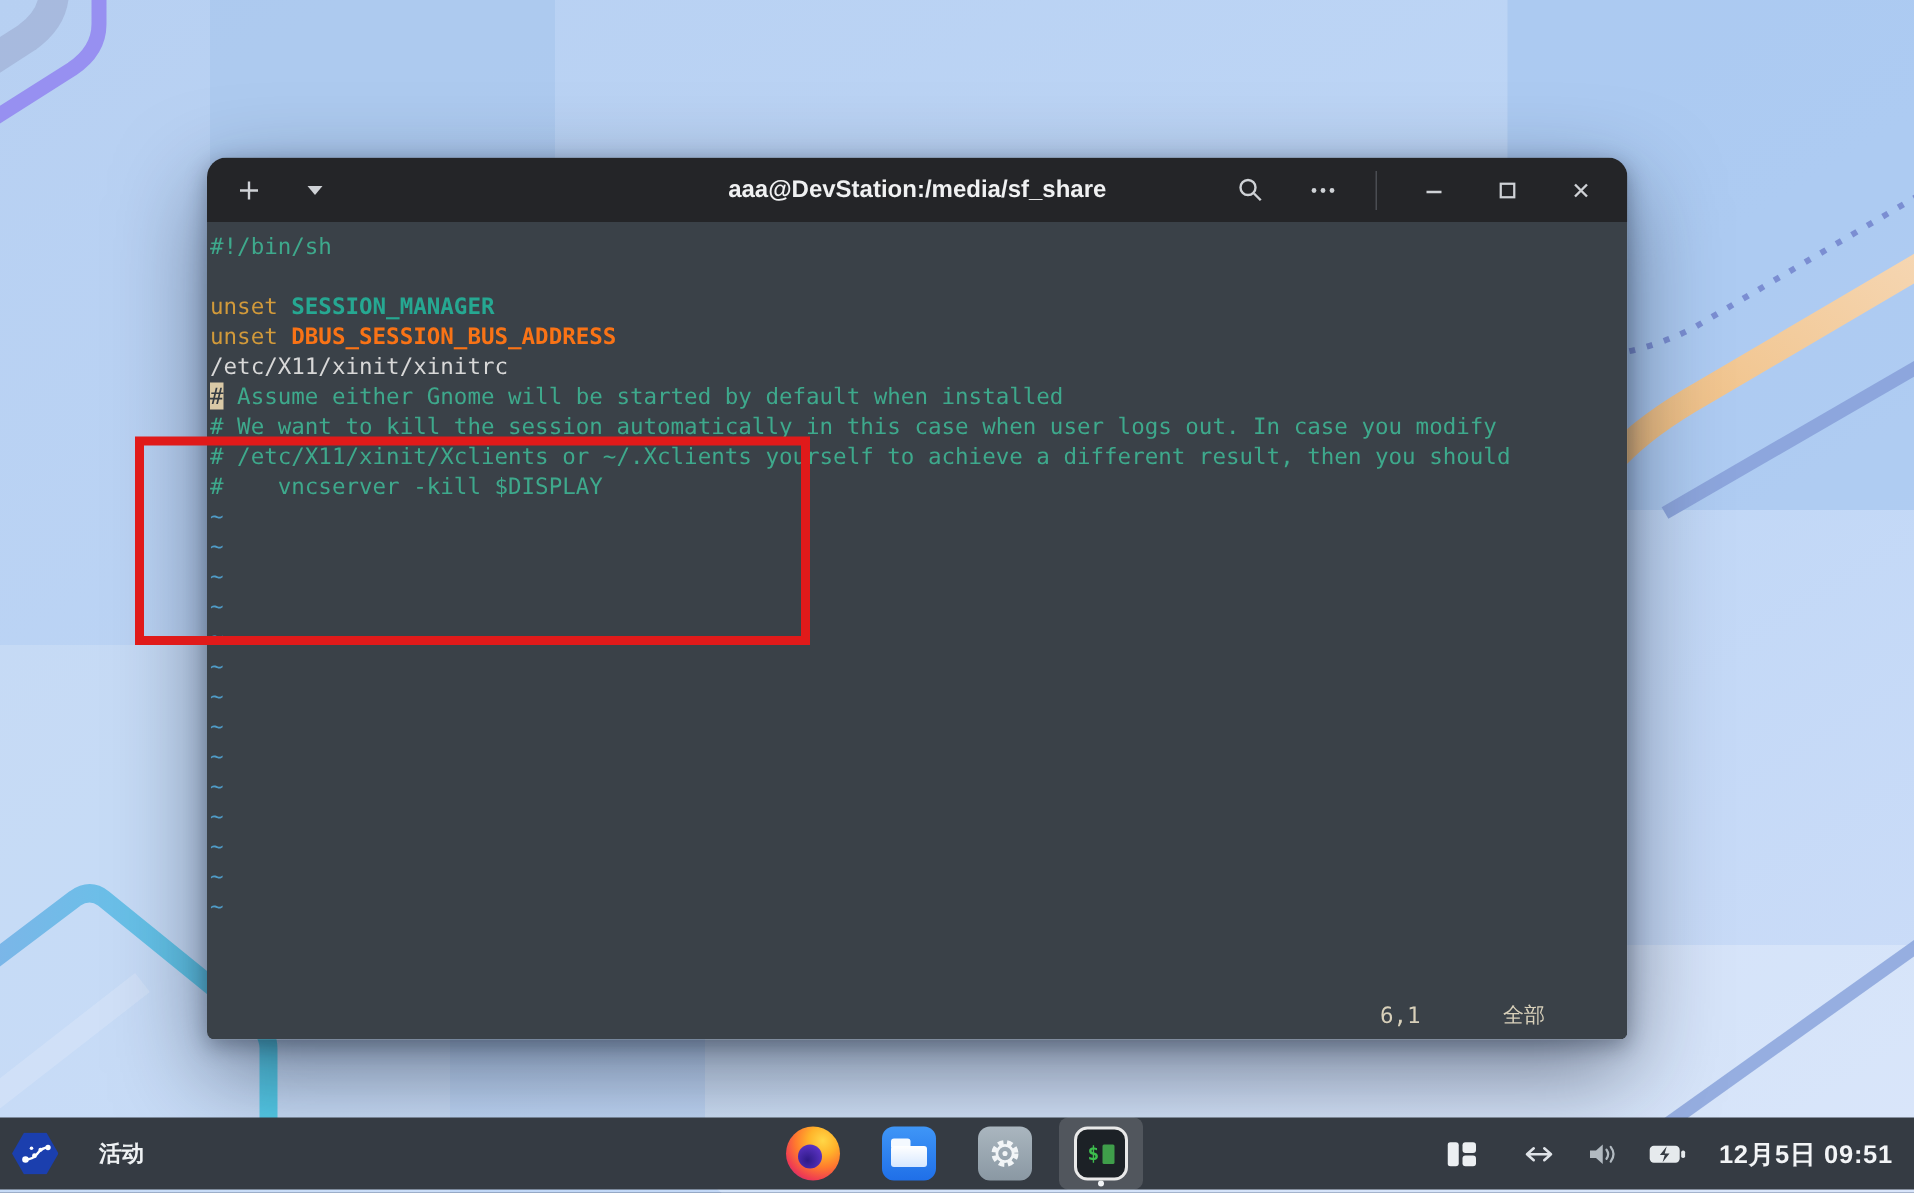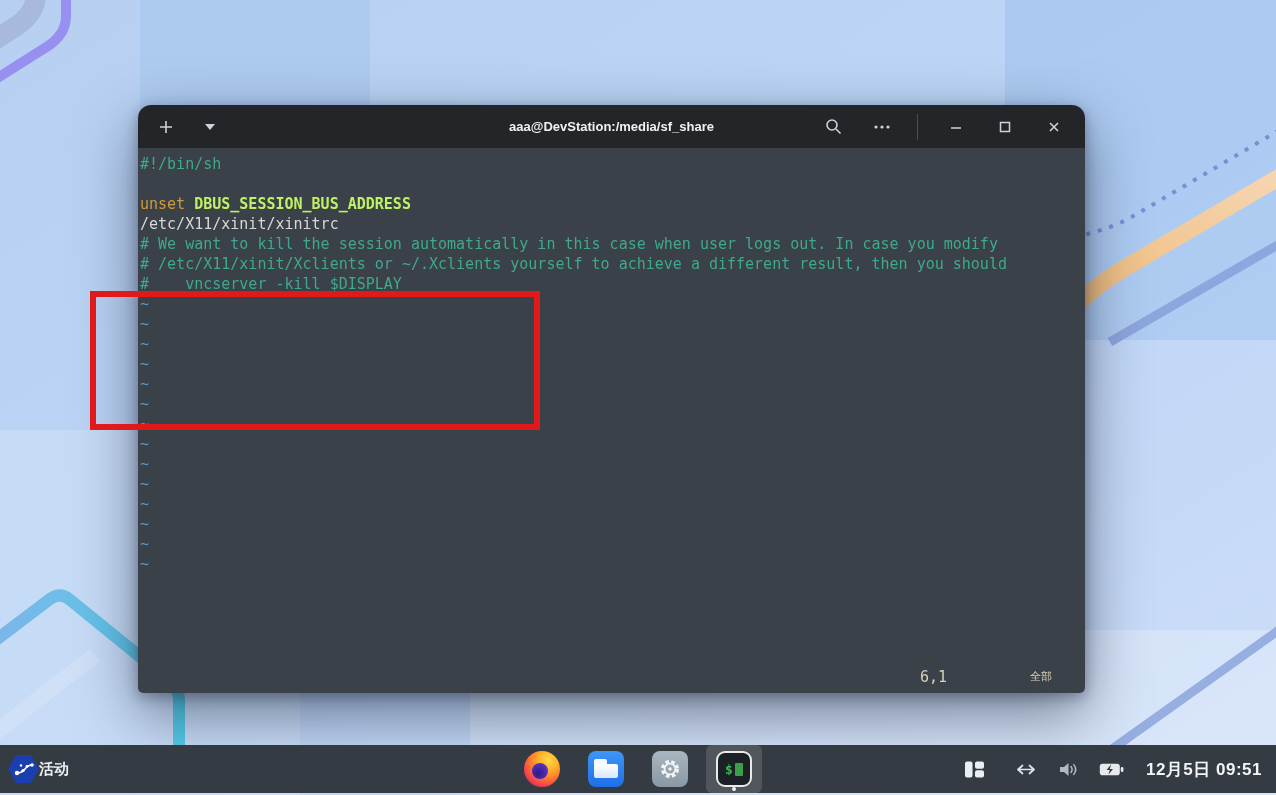--- a/index.html
+++ b/index.html
@@ -12,46 +12,46 @@
     border-radius:13px 13px 5px 5px;overflow:hidden;
     box-shadow:0 22px 60px rgba(15,25,45,.5), 0 4px 14px rgba(15,25,45,.35);}
   .titlebar{height:43px;background:#242528;display:flex;align-items:center;
     position:relative;color:#d6d8da;}
   .tb-left{display:flex;align-items:center;gap:22px;padding-left:17px;}
   .tb-btn{display:flex;align-items:center;justify-content:center;width:22px;height:22px;
     cursor:default;}
   .caret{width:0;height:0;border-left:5px solid transparent;border-right:5px solid transparent;
     border-top:6px solid #cfd2d6;}
   .tb-title{position:absolute;left:0;right:0;text-align:center;font-weight:bold;
-    font-size:13px;color:#f0f1f2;pointer-events:none;}
+    font-size:16px;color:#f0f1f2;pointer-events:none;}
   .tb-right{margin-left:auto;display:flex;align-items:center;padding-right:20px;}
   .tb-right .tb-btn{margin-left:27px;}
   .tb-sep{width:1px;height:26px;background:#4a4d52;margin-left:24px;}
 
   .term{position:absolute;top:43px;left:0;right:0;bottom:0;background:#3a4148;
     font-family:"DejaVu Sans Mono",monospace;font-size:15px;line-height:20px;
     padding:6px 0 0 2px;}
   .tline{height:20px;white-space:pre;}
   .statusline{position:absolute;left:0;bottom:6px;height:20px;width:100%;
     font-family:"DejaVu Sans Mono",monospace;font-size:15px;}
   .ruler{position:absolute;left:782px;}
-  .scrollpos{position:absolute;left:892px;font-size:11px;}
+  .scrollpos{position:absolute;left:864px;font-size:14px;}
 
   
   .annotation{position:absolute;left:90px;top:291px;width:450px;height:139px;
     border:6px solid #e01a1a;box-sizing:border-box;z-index:30;}
 
   
   .taskbar{position:absolute;left:0;top:745px;width:1276px;height:48px;background:#353b43;
     display:flex;align-items:center;z-index:40;color:#eef1f3;}
   .tb-activities{display:flex;align-items:center;padding-left:8px;}
   .hexlogo{width:31px;height:28px;background:#1b3fae;
     clip-path:polygon(26% 0,74% 0,100% 50%,74% 100%,26% 100%,0 50%);
     display:flex;align-items:center;justify-content:center;}
-  .activities-label{font-size:15px;font-weight:bold;}
+  .activities-label{margin-left:27px;font-size:15px;font-weight:bold;}
 
   .dock{position:absolute;left:514px;top:0;height:48px;display:flex;align-items:center;gap:8px;}
   .app-slot{width:56px;height:48px;display:flex;align-items:center;justify-content:center;
     position:relative;border-radius:6px;}
   .app-slot.active{background:rgba(255,255,255,.14);}
   .app-slot.active::after{content:"";position:absolute;bottom:2px;left:50%;margin-left:-2px;
     width:4px;height:4px;border-radius:50%;background:#f2f4f6;}
   .appicon{width:36px;height:36px;border-radius:8px;position:relative;}
   .firefox{border-radius:50%;
     background:radial-gradient(circle at 68% 26%,#ffd747 0%,#ffb32a 26%,#ff7a2e 50%,#ef3b53 74%,#8f2a9e 100%);}
@@ -153,22 +153,24 @@
               <path d="M3 3 L11 11 M11 3 L3 11" stroke="#cfd2d6" stroke-width="1.6"></path>
             </svg>
         </div>
       </div>
     </div>
 
     <div class="term" style="background: rgb(58, 65, 72);">
       <div id="term-lines">
           <div class="tline"><span style="color: rgb(62, 169, 140);">#!/bin/sh</span></div>
           <div class="tline"></div>
-          <div class="tline"><span style="color: rgb(210, 154, 58);">unset </span><span style="color: #bef264; font-weight: bold;">DBUS_SESSION_BUS_ADDRESS</span></div>
+          <div class="tline"><span style="color: rgb(210, 154, 58);">unset </span><span style="color: rgb(38, 168, 146); font-weight: bold;">SESSION_MANAGER</span></div>
+          <div class="tline"><span style="color: rgb(210, 154, 58);">unset </span><span style="color: #f97316; font-weight: bold;">DBUS_SESSION_BUS_ADDRESS</span></div>
           <div class="tline"><span style="color: rgb(216, 216, 216);">/etc/X11/xinit/xinitrc</span></div>
+          <div class="tline"><span style="background: rgb(217, 201, 166); color: rgb(52, 59, 66);">#</span><span style="color: rgb(62, 169, 140);"> Assume either Gnome will be started by default when installed</span></div>
           <div class="tline"><span style="color: rgb(62, 169, 140);"># We want to kill the session automatically in this case when user logs out. In case you modify</span></div>
           <div class="tline"><span style="color: rgb(62, 169, 140);"># /etc/X11/xinit/Xclients or ~/.Xclients yourself to achieve a different result, then you should</span></div>
           <div class="tline"><span style="color: rgb(62, 169, 140);">#    vncserver -kill $DISPLAY</span></div>
           <div class="tline"><span style="color: rgb(79, 156, 200);">~</span></div>
           <div class="tline"><span style="color: rgb(79, 156, 200);">~</span></div>
           <div class="tline"><span style="color: rgb(79, 156, 200);">~</span></div>
           <div class="tline"><span style="color: rgb(79, 156, 200);">~</span></div>
           <div class="tline"><span style="color: rgb(79, 156, 200);">~</span></div>
           <div class="tline"><span style="color: rgb(79, 156, 200);">~</span></div>
           <div class="tline"><span style="color: rgb(79, 156, 200);">~</span></div>

